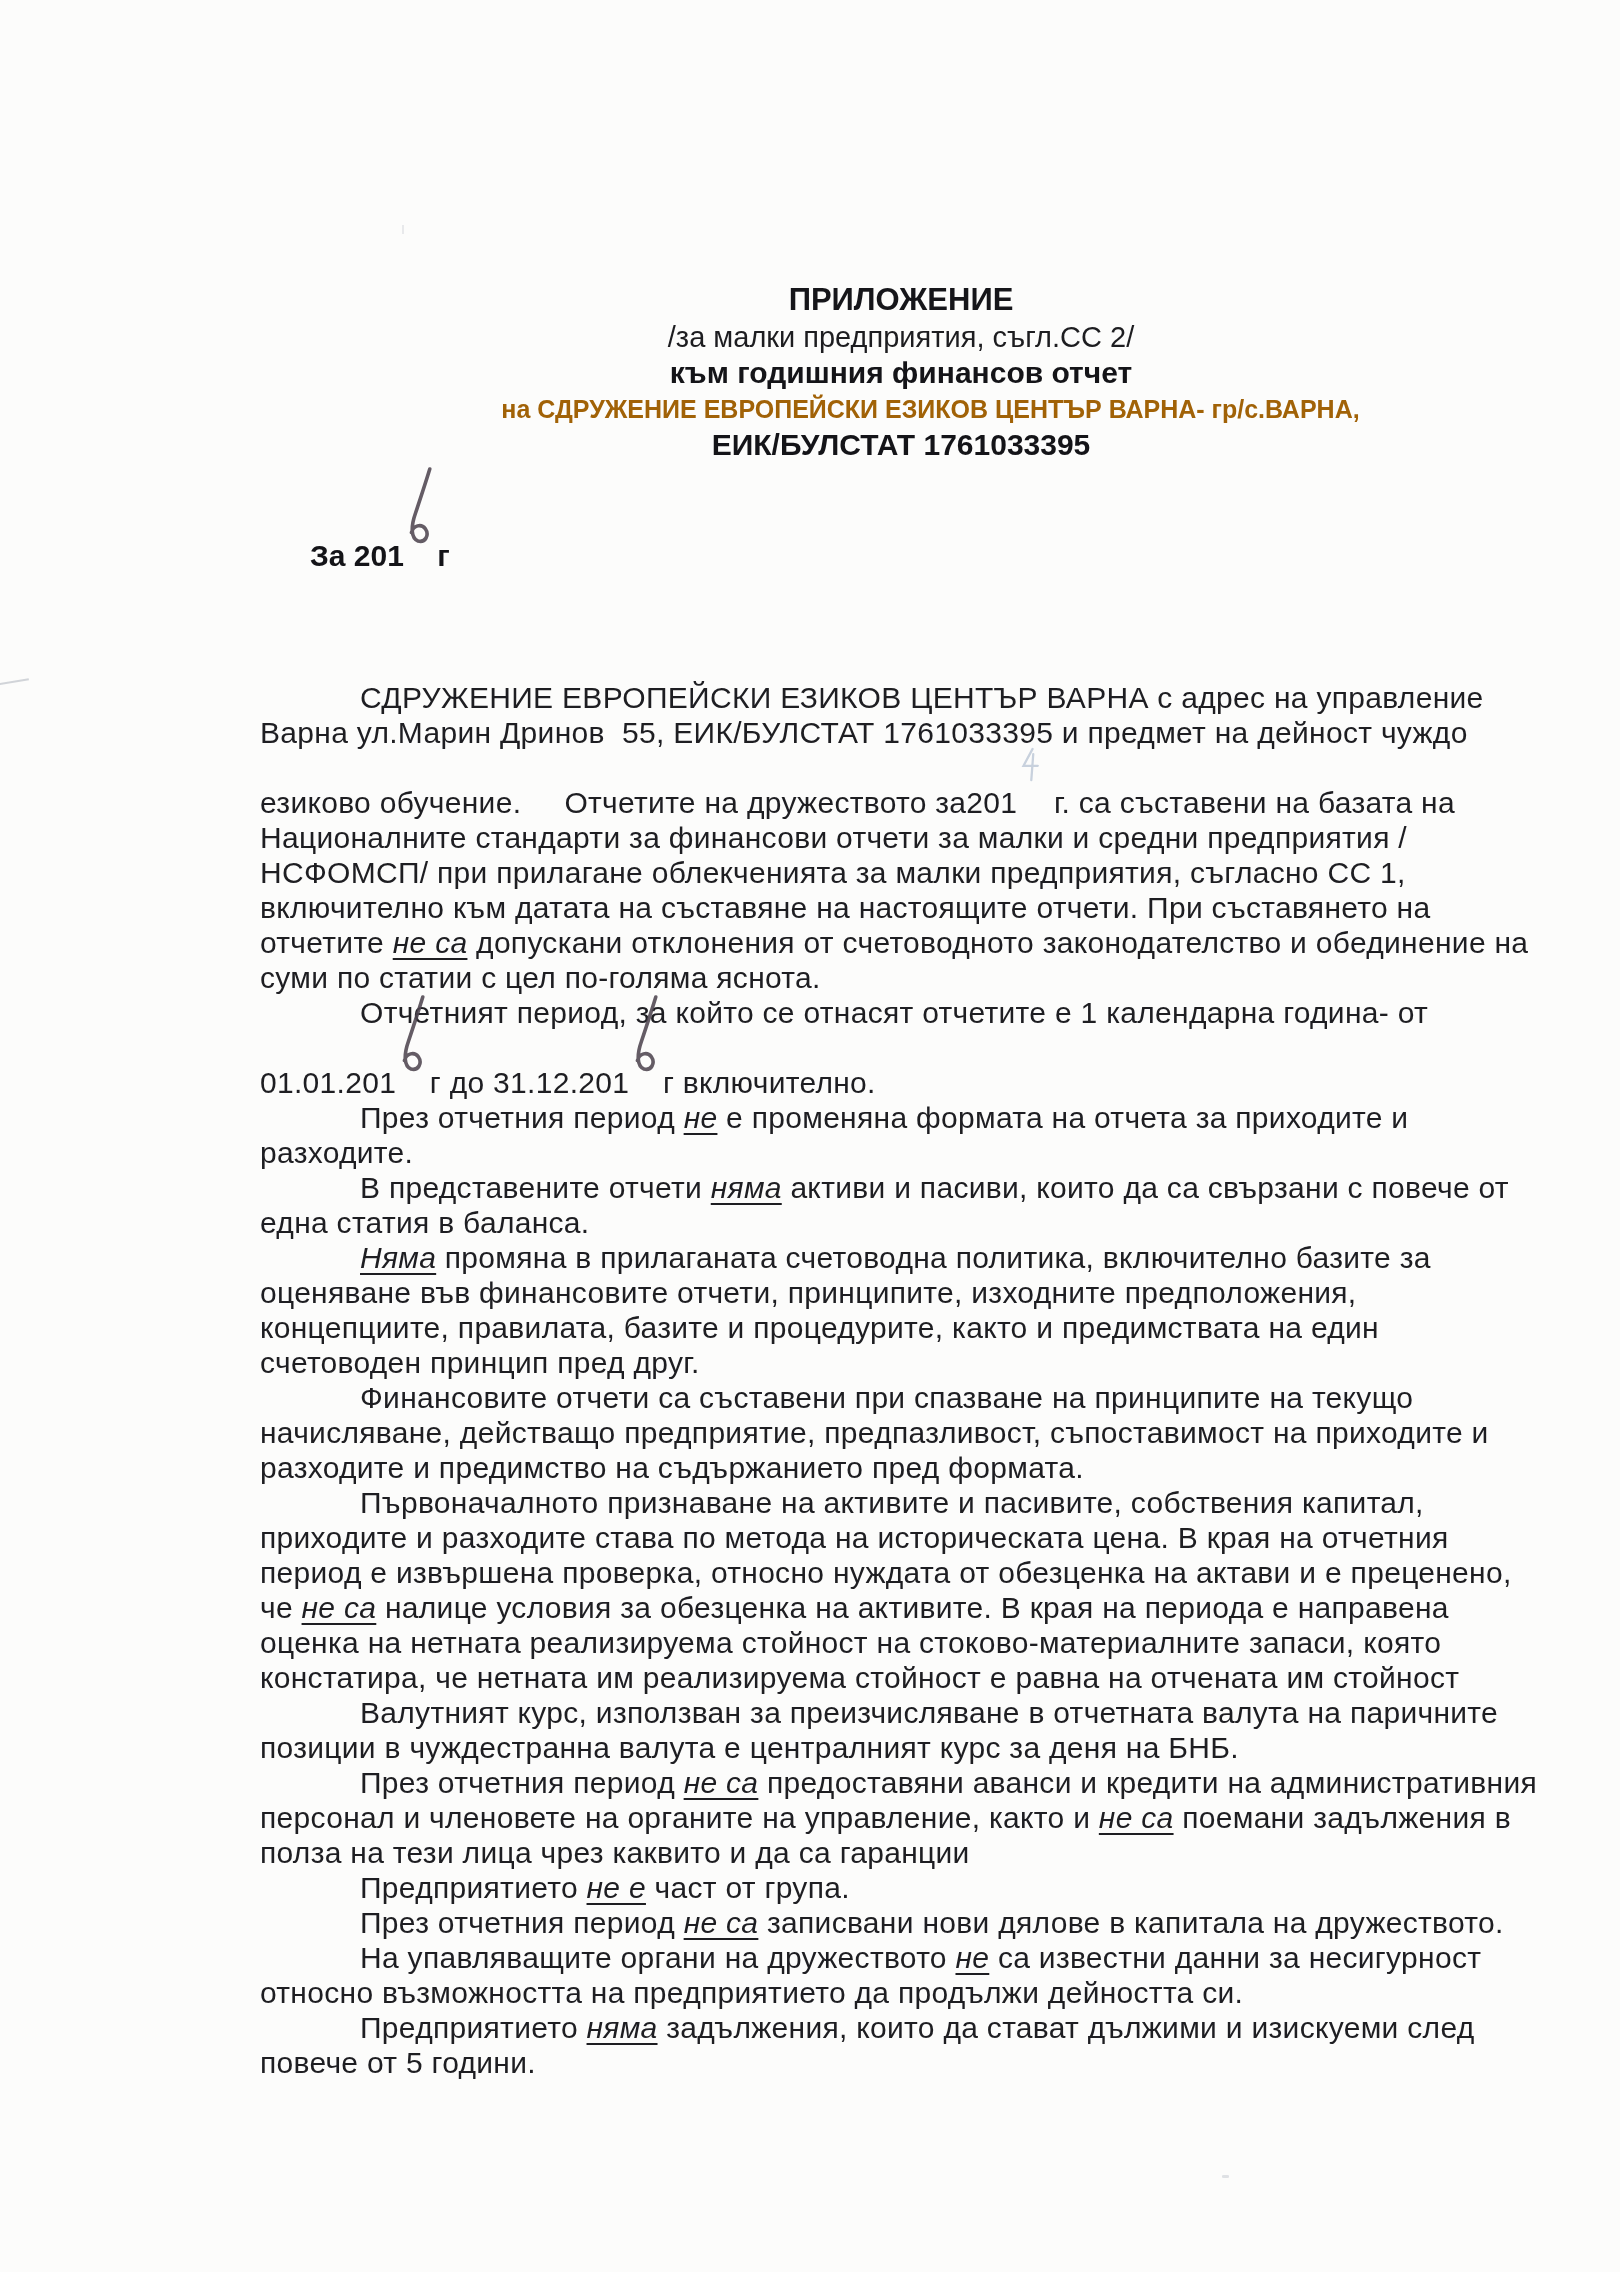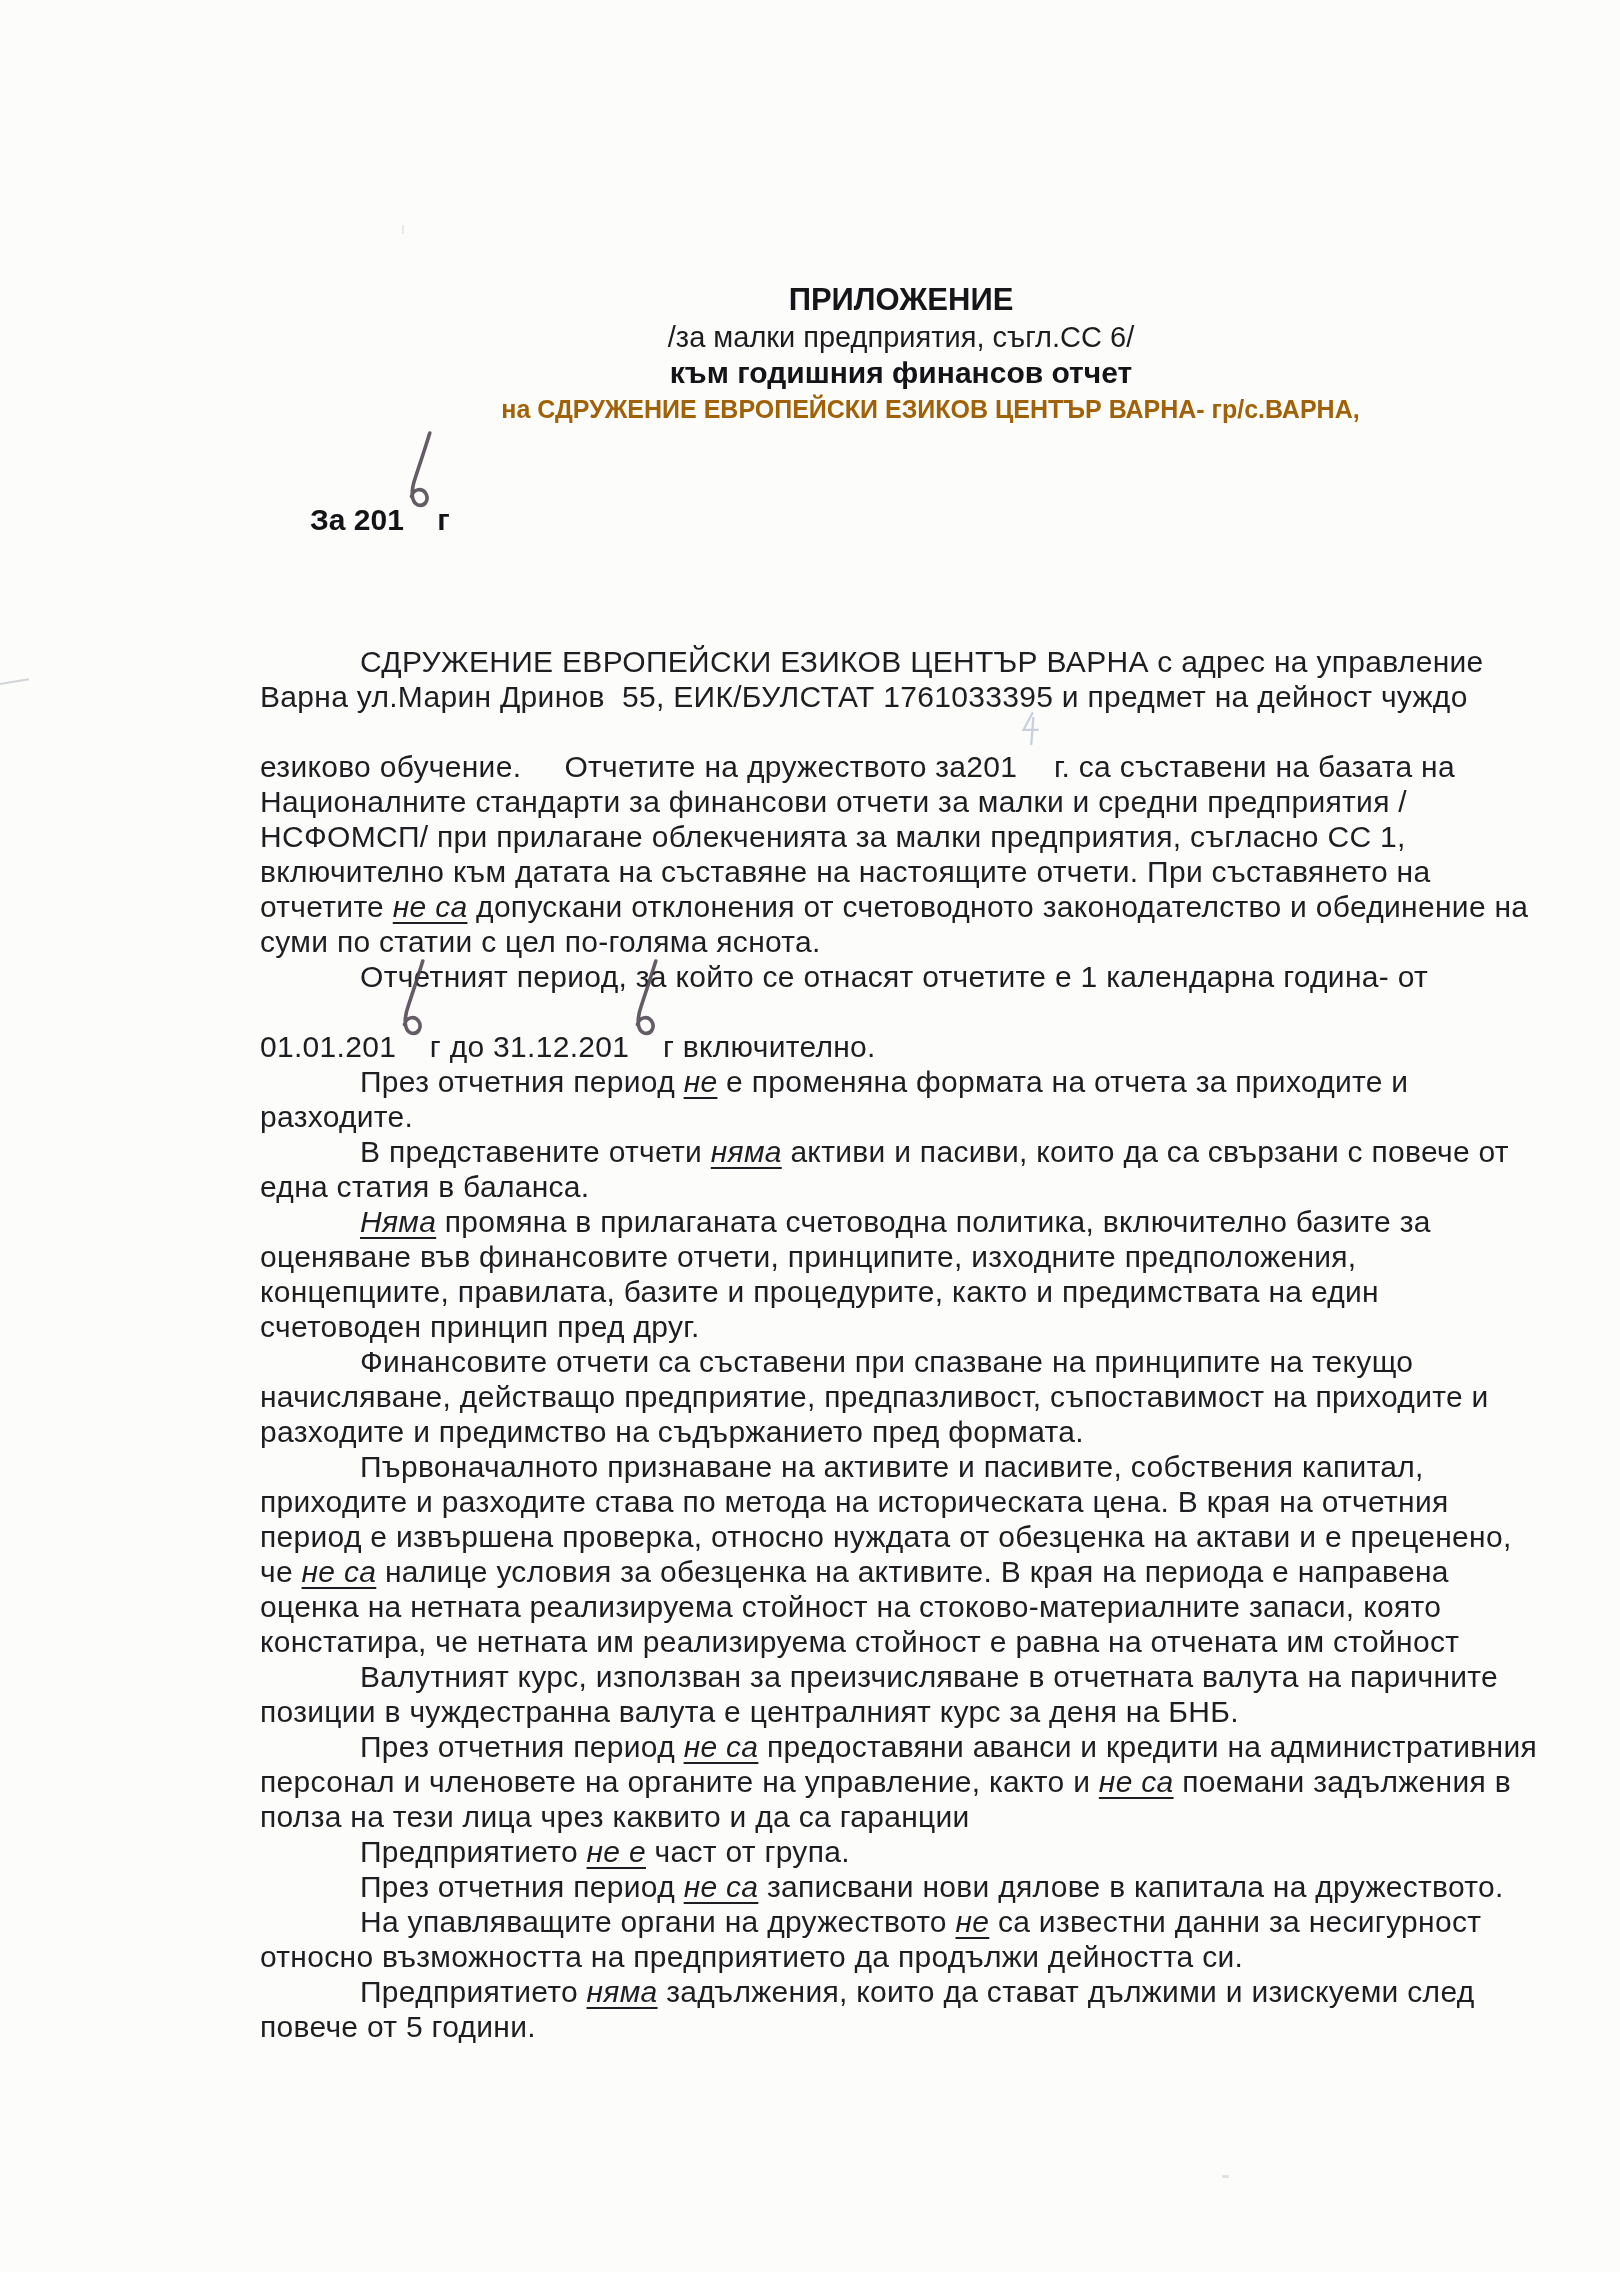--- a/index.html
+++ b/index.html
@@ -48,23 +48,24 @@
 </head>
 <body>
 
 <div class="page">
   <div class="stray-line"></div>
   <div class="speck-1"></div>
   <div class="speck-2"></div>
 
   <div class="content">
     <div class="hdr hdr-title">ПРИЛОЖЕНИЕ</div>
-    <div class="hdr hdr-sub">/за малки предприятия, съгл.СС 6/</div>
+    <div class="hdr hdr-sub">/за малки предприятия, съгл.СС 2/</div>
     <div class="hdr hdr-report">към годишния финансов отчет</div>
     <div class="hdr hdr-org">на СДРУЖЕНИЕ ЕВРОПЕЙСКИ ЕЗИКОВ ЦЕНТЪР ВАРНА- гр/с.ВАРНА,</div>
+    <div class="hdr hdr-eik">ЕИК/БУЛСТАТ 1761033395</div>
     <div class="hdr hdr-year">
       <span>За 201</span><span class="hw hw-pen">
   <svg viewBox="0 0 52 128" xmlns="http://www.w3.org/2000/svg">
     <path d="M 44 6 C 38 26 30 50 22 74 C 15 94 15 112 26 116 C 37 119 44 107 37 97 C 31 89 19 92 16 103" fill="none" stroke="#4f4550" stroke-width="5.5" stroke-linecap="round" stroke-linejoin="round" opacity="0.88"></path>
   </svg>
 </span><span> г</span>
     </div>
 
     <div class="doc-body">
         <p class="para"><span>СДРУЖЕНИЕ ЕВРОПЕЙСКИ ЕЗИКОВ ЦЕНТЪР ВАРНА с адрес на управление Варна ул.Марин Дринов  55, ЕИК/БУЛСТАТ 1761033395 и предмет на дейност чуждо езиково обучение.     Отчетите на дружеството за201</span><span class="hw hw-pencil">

